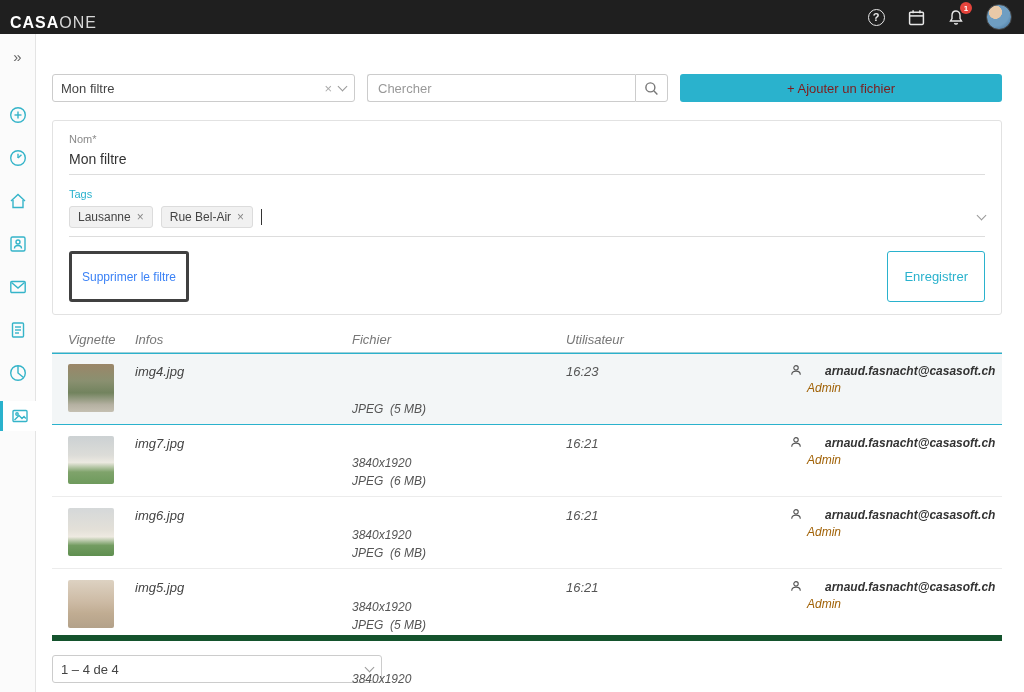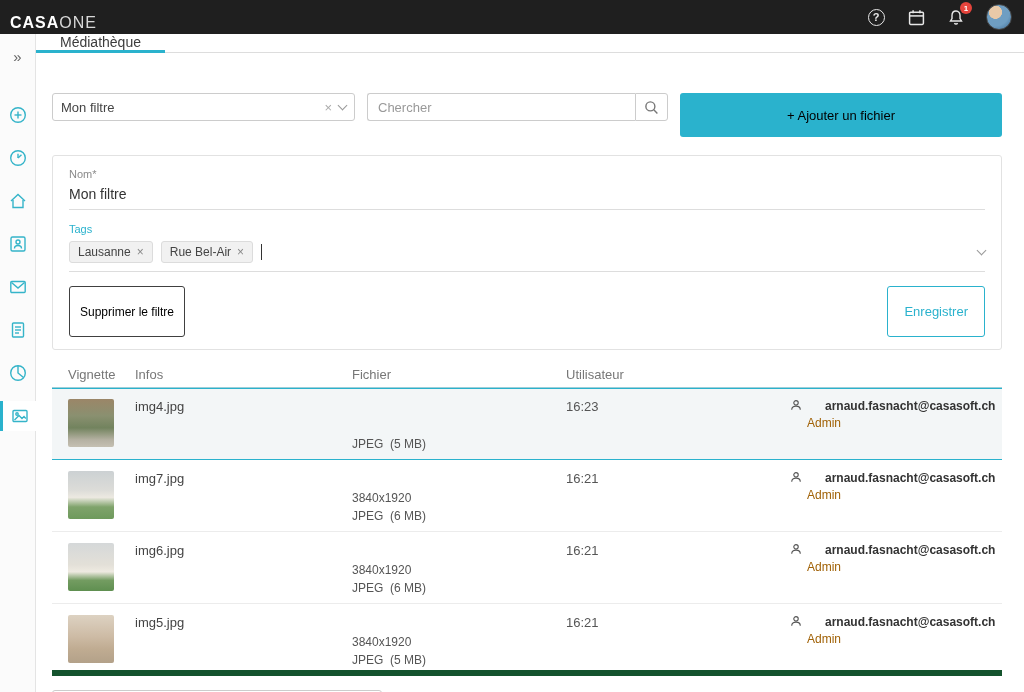--- a/index.html
+++ b/index.html
@@ -56,48 +56,48 @@
   .clear-x { color:#aaa; font-size:13px; padding:0 7px; cursor:pointer; }
   .chev { width:7px; height:7px; border-right:1.5px solid #999; border-bottom:1.5px solid #999;
     transform:rotate(45deg); margin-top:-4px; }
   .search-group { display:flex; }
   .search-input { width:268px; height:28px; border:1px solid #ccc; border-right:none;
     border-radius:3px 0 0 3px; padding:0 10px; font-size:13px; color:#444; outline:none;
     font-family:"Liberation Sans", sans-serif; }
   .search-input::placeholder { color:#999; }
   .search-btn { width:33px; height:28px; border:1px solid #ccc; border-radius:0 3px 3px 0;
     background:#fff; display:flex; align-items:center; justify-content:center; cursor:pointer; }
-  .add-btn { flex:1; height:44px; background:#2ab2cd; color:#000000; border:none;
+  .add-btn { flex:1; height:28px; background:#2ab2cd; color:#7f1d1d; border:none;
     border-radius:3px; font-size:13px; cursor:pointer; font-family:"Liberation Sans", sans-serif; }
 
   
   .filter-panel { margin-top:18px; border:1px solid #e2e2e2; border-radius:3px;
     padding:12px 16px; }
   .field-label { font-size:11px; color:#8a8a8a; }
   .field-label.teal { color:#2ab2cd; }
   .name-value { font-size:14px; color:#333; padding:6px 0 7px; border-bottom:1px solid #ddd; }
   .tags-label { margin-top:13px; }
   .tags-row { display:flex; align-items:center; gap:8px; padding:6px 0 8px;
     border-bottom:1px solid #ddd; }
   .chip { display:flex; align-items:center; gap:6px; background:#f1f1f1;
     border:1px solid #dcdcdc; border-radius:3px; font-size:12px; color:#444;
     padding:3px 8px; }
   .chip .x { color:#888; cursor:pointer; font-size:12px; }
   .caret { width:1px; height:16px; background:#333; }
   .tags-row .chev { margin-left:auto; }
   .panel-actions { margin-top:14px; display:flex; justify-content:space-between; }
-  .btn-outline-red { border:1px solid #404040; color:#000000; background:#fff;
+  .btn-outline-red { border:3px solid #404040; color:#3b82f6; background:#fff;
     font-size:12px; padding:5px 10px; border-radius:3px; cursor:pointer;
     font-family:"Liberation Sans", sans-serif; }
   .btn-outline-teal { border:1px solid #2ab2cd; color:#2ab2cd; background:#fff;
     font-size:13px; padding:17px 16px; border-radius:3px; cursor:pointer;
     font-family:"Liberation Sans", sans-serif; }
 
   
-  .table { margin-top:12px; }
+  .table { margin-top:12px;font-style:italic; }
   .tgrid { display:grid; grid-template-columns:67px 217px 214px 224px 1fr;
     padding-left:16px; align-items:start; }
   .thead { height:26px; align-items:center; border-bottom:1px solid #9fcfd8; }
   .thead span { font-size:13px; color:#777; }
   .trow { height:72px; padding-top:11px; border-bottom:1px solid #ececec; cursor:pointer; }
   .trow.selected { background:#f3f6f7; border-top:1px solid #2ab2cd;
     border-bottom:1px solid #2ab2cd; padding-top:10px; }
   .trow:last-child { border-bottom:6px solid #14532d; }
   .thumb { width:46px; height:48px; border-radius:2px; }
   .thumb-r1 { background:linear-gradient(180deg,#9b8668 0%,#8a9070 35%,#72835e 60%,#b5b1a2 85%,#c5c0b2 100%); }
@@ -202,23 +202,20 @@
         <svg width="18" height="18" viewBox="0 0 18 18" fill="none" stroke="currentColor" stroke-width="1.4">
           <rect x="2" y="3.5" width="14" height="11" rx="1"></rect>
             <circle cx="6" cy="7" r="1.2"></circle>
             <path d="M3.5 13 L8 8.5 L11 11.5 L13 9.5 L14.8 11.5"></path>
         </svg>
       </div>
     </div>
   </div>
 
   <div class="main">
-    <div class="tabbar">
-      <div class="tab">Médiathèque</div>
-    </div>
 
     <div class="content">
 
       <div class="toolbar">
         <div class="fake-select">
           <span class="val">Mon filtre</span>
           <span class="clear-x">×</span>
           <span class="chev"></span>
         </div>
         <div class="search-group">

